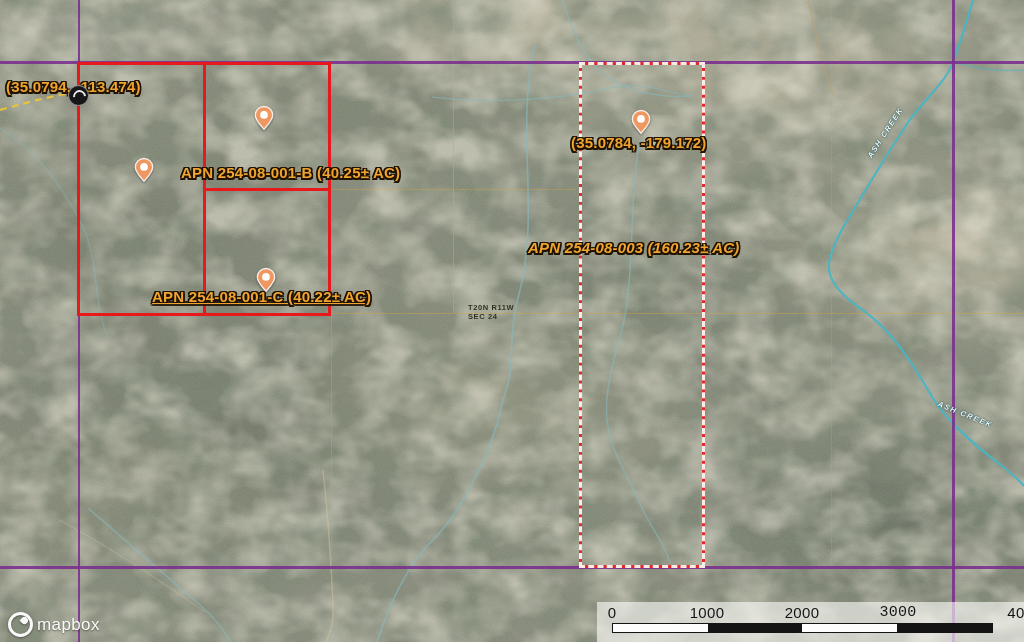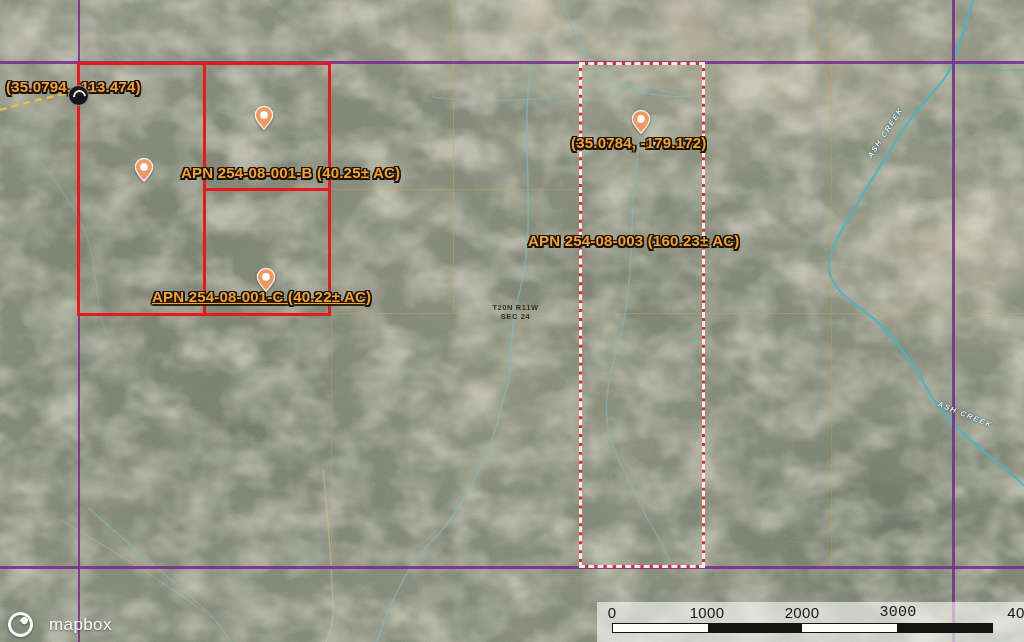--- a/index.html
+++ b/index.html
@@ -31,21 +31,21 @@
   .dash-white{position:absolute;border:3px dashed rgba(255,246,243,.95);}
   
   .apn-label{
     position:absolute;white-space:nowrap;
     font-weight:bold;font-size:15px;letter-spacing:.2px;color:#efa42f;
     text-shadow:-1.5px -1.5px 0 #1f1202,1.5px -1.5px 0 #1f1202,-1.5px 1.5px 0 #1f1202,
                  1.5px 1.5px 0 #1f1202,0 -1.5px 0 #1f1202,0 1.5px 0 #1f1202,
                 -1.5px 0 0 #1f1202,1.5px 0 0 #1f1202;
   }
   .section-label{
-    position:absolute;left:468px;top:303px;width:95px;text-align:center;
+    position:absolute;left:468px;top:303px;width:95px;
     font-size:7.5px;font-weight:bold;line-height:9px;color:rgba(38,42,28,.95);
     letter-spacing:.6px;text-shadow:0 0 1px rgba(200,200,180,.25);
   }
   .creek-label{
     position:absolute;white-space:nowrap;font-size:7.5px;font-style:italic;font-weight:bold;
     color:#eef8f9;letter-spacing:1.6px;text-shadow:0 0 2px rgba(15,70,80,.9),0 0 1px rgba(15,70,80,.9);
   }
   .creek-label.upper{left:856px;top:128px;transform:rotate(-57deg);}
   .creek-label.lower{left:936px;top:410px;transform:rotate(22deg);}
   
@@ -68,21 +68,21 @@
   .scale-tick{
     position:absolute;top:604px;transform:translateX(-50%);
     font-size:15px;color:#141414;font-weight:normal;letter-spacing:.3px;
   }
   .scale-bar{
     position:absolute;left:612px;top:623px;width:381px;height:10px;
     border:1.5px solid #141414;
     background:linear-gradient(90deg,#fdfdfd 0 25%,#141414 25% 50%,#fdfdfd 50% 75%,#141414 75% 100%);
   }
   
-  .mapbox-logo{position:absolute;left:8px;top:612px;display:flex;align-items:center;gap:16px;opacity:.95;}
+  .mapbox-logo{position:absolute;left:8px;top:612px;display:flex;align-items:center;gap:4px;opacity:.95;}
   .mapbox-circle{
     position:relative;width:25px;height:25px;border-radius:50%;border:3px solid #fff;
     filter:drop-shadow(0 1px 1px rgba(0,0,0,.4));
   }
   .mapbox-circle::after{
     content:"";position:absolute;right:2px;top:2px;width:7px;height:7px;border-radius:50% 50% 50% 0;
     background:#fff;transform:rotate(45deg);
   }
   .mapbox-word{
     font-size:17px;color:#fff;letter-spacing:.4px;font-weight:500;
@@ -156,21 +156,21 @@
     <div>SEC 24</div>
   </div>
 
   <span class="creek-label upper">ASH CREEK</span>
   <span class="creek-label lower">ASH CREEK</span>
 
   <span class="apn-label" style="left:6px;top:78px;">(35.0794, -113.474)</span>
   <span class="apn-label" style="left:154px;top:164px;padding-left:27px;">APN 254-08-001-B (40.25± AC)</span>
   <span class="apn-label" style="left:152px;top:288px;text-decoration:underline;">APN 254-08-001-C (40.22± AC)</span>
   <span class="apn-label" style="left:571px;top:134px;">(35.0784, -179.172)</span>
-  <span class="apn-label" style="left:528px;top:232px;">APN 254-08-003 (160.23± AC)</span>
+  <span class="apn-label" style="left:528px;top:239px;font-style:italic;">APN 254-08-003 (160.23± AC)</span>
 
   <div class="pin" style="left:254px;top:105px;">
     <svg viewBox="0 0 24 30">
         <path d="M12 1.2 C6.1 1.2 1.6 5.7 1.6 11.6 C1.6 17.2 6.5 21.9 12 28.6 C17.5 21.9 22.4 17.2 22.4 11.6 C22.4 5.7 17.9 1.2 12 1.2 Z" fill="#ef9760" stroke="#ffffff" stroke-opacity=".85" stroke-width="1.6"></path>
         <circle cx="12" cy="11.3" r="4.6" fill="#fff"></circle>
       </svg>
   </div>
   <div class="pin" style="left:134px;top:157px;">
     <svg viewBox="0 0 24 30">
         <path d="M12 1.2 C6.1 1.2 1.6 5.7 1.6 11.6 C1.6 17.2 6.5 21.9 12 28.6 C17.5 21.9 22.4 17.2 22.4 11.6 C22.4 5.7 17.9 1.2 12 1.2 Z" fill="#ef9760" stroke="#ffffff" stroke-opacity=".85" stroke-width="1.6"></path>

